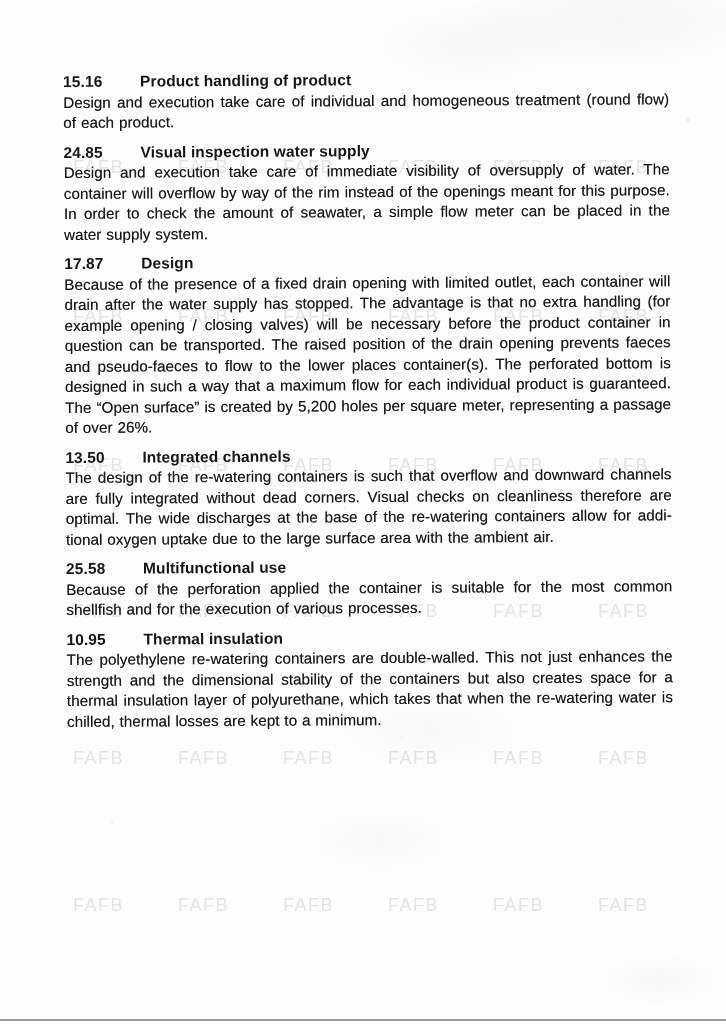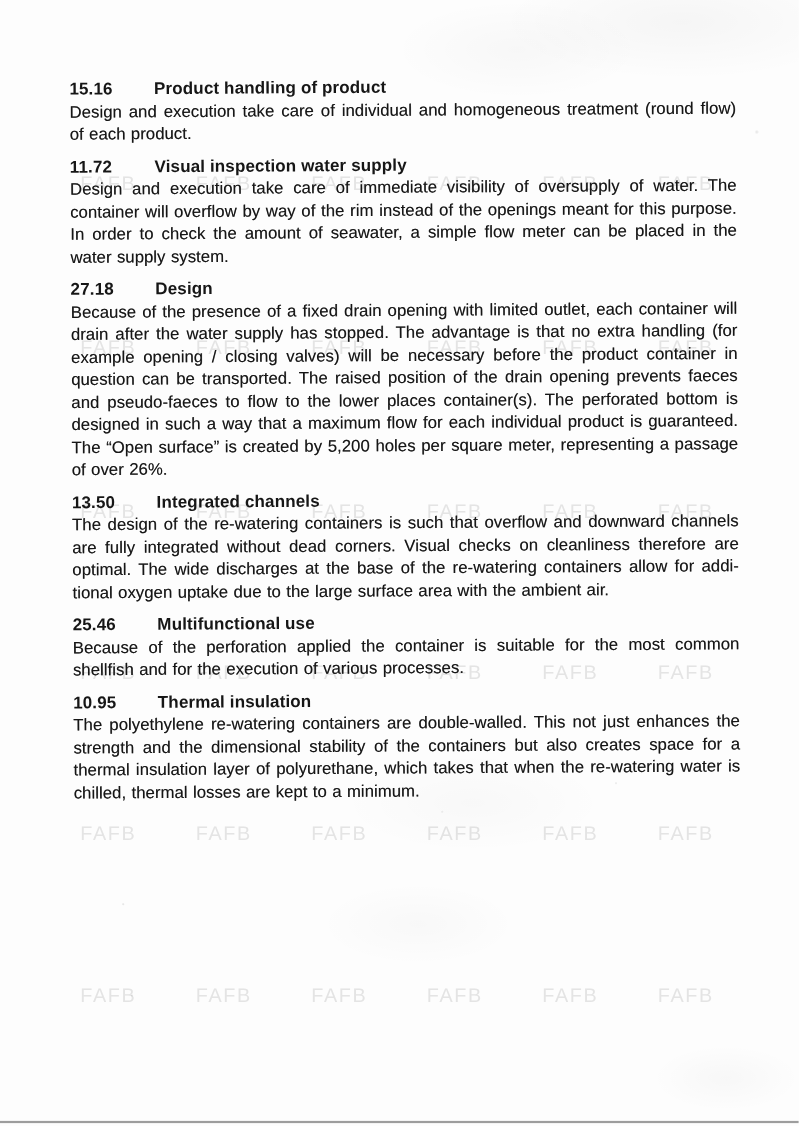--- a/index.html
+++ b/index.html
@@ -117,45 +117,45 @@
     <section class="sec">
       <h2 class="sec-head">
         <span class="sec-num">15.16</span>
         <span class="sec-title">Product handling of product</span>
       </h2>
       <p class="sec-body">Design and execution take care of individual and homogeneous treatment (round flow) of each product.</p>
     </section>
 
     <section class="sec">
       <h2 class="sec-head">
-        <span class="sec-num">11.72</span>
+        <span class="sec-num">24.85</span>
         <span class="sec-title">Visual inspection water supply</span>
       </h2>
       <p class="sec-body">Design and execution take care of immediate visibility of oversupply of water. The container will overflow by way of the rim instead of the openings meant for this pur­pose. In order to check the amount of seawater, a simple flow meter can be placed in the water supply system.</p>
     </section>
 
     <section class="sec">
       <h2 class="sec-head">
-        <span class="sec-num">27.18</span>
+        <span class="sec-num">17.87</span>
         <span class="sec-title">Design</span>
       </h2>
       <p class="sec-body">Because of the presence of a fixed drain opening with limited outlet, each container will drain after the water supply has stopped. The advantage is that no extra handling (for example opening / closing valves) will be necessary before the product container in question can be transported. The raised position of the drain opening prevents fae­ces and pseudo-faeces to flow to the lower places container(s). The perforated bottom is designed in such a way that a maximum flow for each individual product is guaran­teed. The “Open surface” is created by 5,200 holes per square meter, representing a passage of over 26%.</p>
     </section>
 
     <section class="sec">
       <h2 class="sec-head">
         <span class="sec-num">13.50</span>
         <span class="sec-title">Integrated channels</span>
       </h2>
       <p class="sec-body">The design of the re-watering containers is such that overflow and downward channels are fully integrated without dead corners. Visual checks on cleanliness therefore are optimal. The wide discharges at the base of the re-watering containers allow for addi­tional oxygen uptake due to the large surface area with the ambient air.</p>
     </section>
 
     <section class="sec">
       <h2 class="sec-head">
-        <span class="sec-num">25.46</span>
+        <span class="sec-num">25.58</span>
         <span class="sec-title">Multifunctional use</span>
       </h2>
       <p class="sec-body">Because of the perforation applied the container is suitable for the most common shellfish and for the execution of various processes.</p>
     </section>
 
     <section class="sec">
       <h2 class="sec-head">
         <span class="sec-num">10.95</span>
         <span class="sec-title">Thermal insulation</span>
       </h2>

